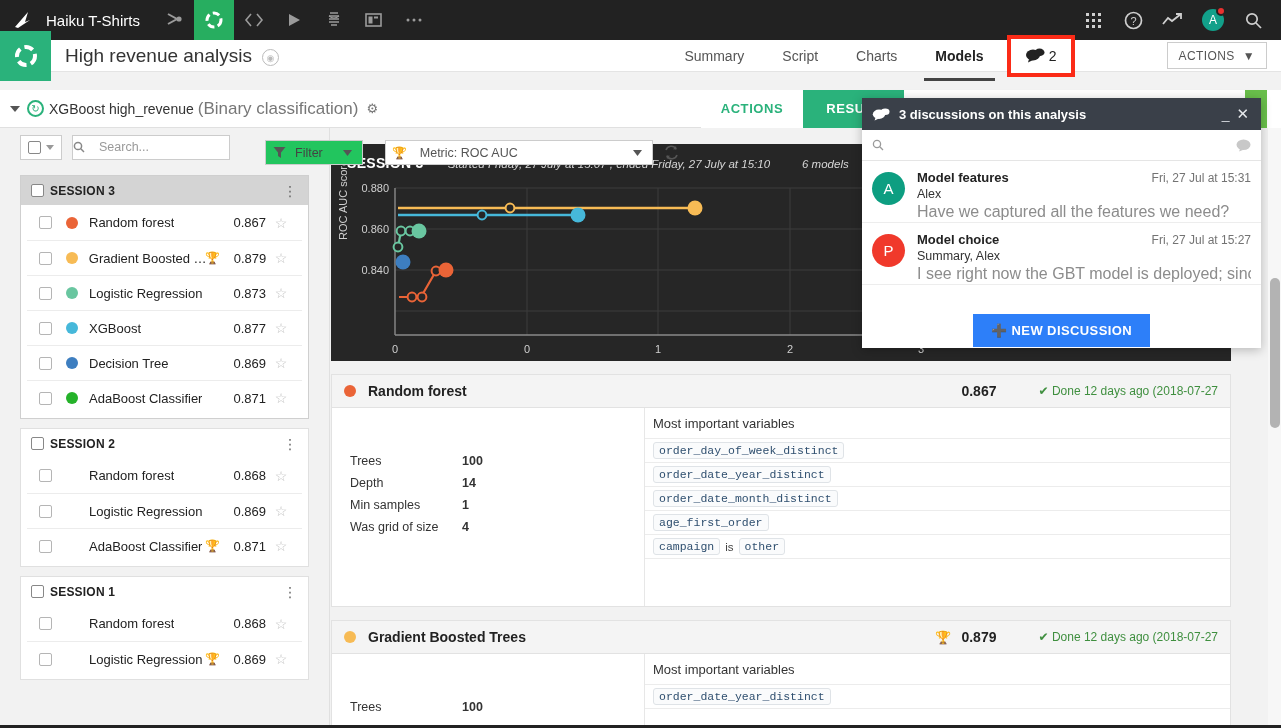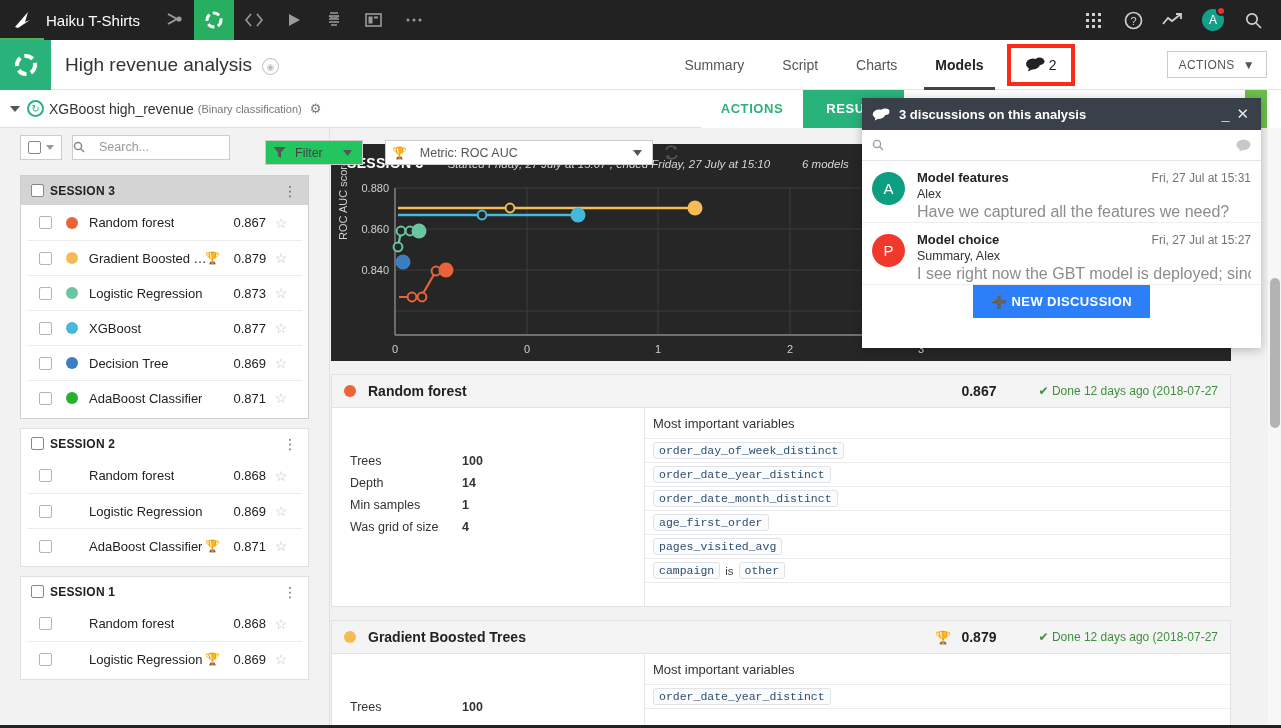--- a/index.html
+++ b/index.html
@@ -37,21 +37,21 @@
   .avatar-dot{
     position:absolute; top:6px; right:7px; width:10px;height:10px;border-radius:50%;
     background:#e8312f; border:2px solid #222;
   }
   .green-tick{
     position:absolute; left:0; top:38px; width:44px; height:3px; background:#51b052;
   }
 
   
   .header2{
-    position:absolute; top:40px; left:0; width:1281px; height:50px;
+    position:absolute; top:40px; left:0; width:1281px; height:32px;
     background:#ffffff; display:flex; align-items:center;
     border-bottom:1px solid #e4e4e4;
   }
   .h2-logo{
     width:51px; height:50px; background:#2ab27b; display:flex;align-items:center;justify-content:center;
   }
   .h2-title{
     font-size:19px; color:#333; padding-left:14px; font-weight:400; white-space:nowrap;
   }
   .h2-badge{
@@ -91,21 +91,21 @@
   }
   .caret-down{
     width:0;height:0;border-left:5px solid transparent;border-right:5px solid transparent;
     border-top:6px solid #555; margin:0 7px 0 10px;
   }
   .recipe-icon{
     width:17px;height:17px;border-radius:50%;border:2px solid #2ab27b; color:#2ab27b;
     font-size:10px;display:flex;align-items:center;justify-content:center; margin-right:5px;
   }
   .recipe-name{ font-size:14px;color:#333;}
-  .recipe-sub{ font-size:11px;color:#777; margin-left:4px;}
+  .recipe-sub{ font-size:17px;color:#777; margin-left:4px;}
   .gear{ margin-left:8px;color:#777;font-size:13px;}
   .dr-tabs{ margin-left:auto; display:flex; height:38px;}
   .dr-design{
     width:102px;height:38px;display:flex;align-items:center;justify-content:center;
     color:#2ab27b; font-weight:bold;font-size:13px;letter-spacing:.6px;background:#fff;cursor:pointer;
   }
   .dr-result{
     width:101px;height:38px;display:flex;align-items:center;justify-content:center;
     color:#fff; font-weight:bold;font-size:13px;letter-spacing:.6px;background:#2ab27b;cursor:pointer;
   }
@@ -227,21 +227,21 @@
   .di-av{
     width:33px;height:33px;border-radius:50%;color:#fff;font-size:15px;
     display:flex;align-items:center;justify-content:center; flex:0 0 33px; margin-top:2px;
   }
   .di-main{ flex:1; padding-left:12px; overflow:hidden;}
   .di-line1{ display:flex; align-items:baseline;}
   .di-title{ font-size:13px;font-weight:bold;color:#222;}
   .di-date{ margin-left:auto;font-size:12px;color:#737373;white-space:nowrap;}
   .di-people{ font-size:12.5px;color:#333;margin-top:2px;}
   .di-prev{ font-size:16px;color:#8c8c8c;margin-top:2px;white-space:nowrap;overflow:hidden;}
-  .disc-foot{ height:62px;display:flex;align-items:flex-start;justify-content:center;}
+  .disc-foot{ height:62px;display:flex;align-items:flex-end;justify-content:center;}
   .new-disc-btn{
     background:#2d7ff9;color:#fff;border:none;height:33px;padding:0 18px;
     font-size:13px;font-weight:bold;letter-spacing:.4px;cursor:pointer;
     font-family:"Liberation Sans",sans-serif;
   }
 
   
   .r-scroll-track{ position:absolute; right:0; top:128px; width:13px;height:600px;background:#f7f7f7;}
   .r-scroll-thumb{ position:absolute; right:1px; top:278px; width:10px;height:150px;background:#b3b3b3;border-radius:5px;}
   .bottom-bar{ position:absolute;left:0;bottom:0;width:1281px;height:3px;background:#222;}
@@ -627,23 +627,20 @@
           <div class="varrow">
             <span class="vchip">order_date_year_distinct</span>
           </div>
           <div class="varrow">
             <span class="vchip">order_date_month_distinct</span>
           </div>
           <div class="varrow">
             <span class="vchip">age_first_order</span>
           </div>
           <div class="varrow">
-            <span class="vchip">pages_visited_avg</span>
-          </div>
-          <div class="varrow">
             <span class="vchip">campaign</span>
             <span class="vop">is</span>
             <span class="vchip">other</span>
           </div>
         </div>
       </div>
     </div>
 
     <div class="model-card">
       <div class="mc-head">

